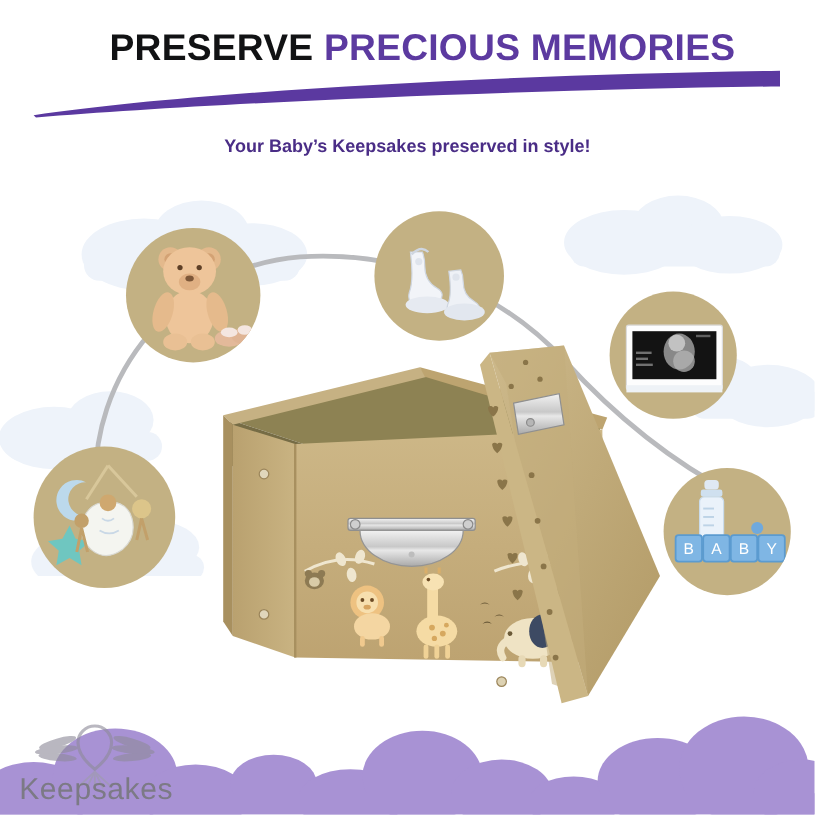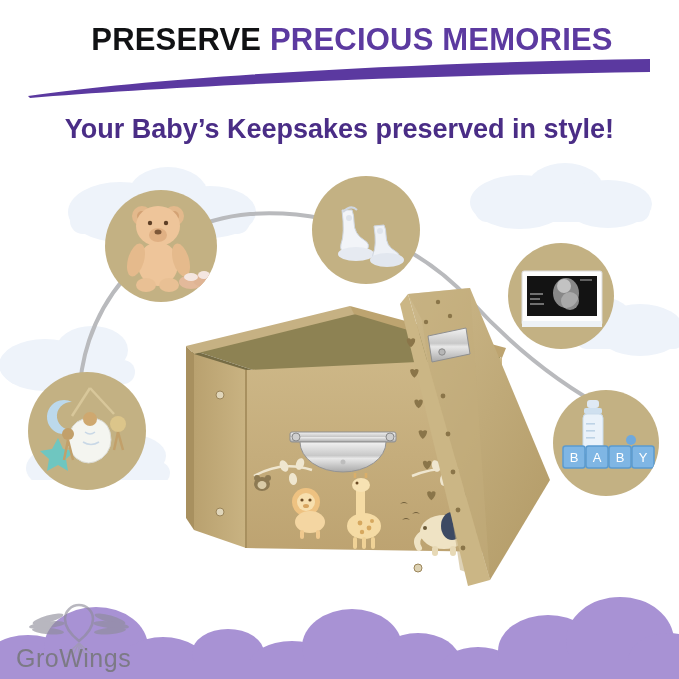--- a/index.html
+++ b/index.html
@@ -6,21 +6,21 @@
   body{font-family:"Liberation Sans",sans-serif;}
   #stage{position:relative;width:679px;height:679px;overflow:hidden;background:#ffffff;}
 
   
   .headline{position:absolute;top:22px;left:0;width:679px;text-align:center;
     font-size:31px;font-weight:bold;letter-spacing:.2px;white-space:nowrap;}
   .headline .w1{color:#111214;margin-left:25px;}
   .headline .w2{color:#5c3aa0;text-align:right;}
   .swoosh{position:absolute;left:24px;top:56px;width:630px;height:44px;}
   .subhead{position:absolute;top:114px;left:0;width:679px;text-align:center;
-    font-size:27px;font-weight:bold;color:#4a2d86;white-space:nowrap;}
+    font-size:15px;font-weight:bold;color:#4a2d86;white-space:nowrap;}
 
   
   .bgclouds{position:absolute;left:0;top:150px;width:679px;height:330px;}
   .botclouds{position:absolute;left:0;bottom:0;width:679px;height:110px;}
 
   
   .arc{position:absolute;left:0;top:150px;width:679px;height:340px;}
 
   
   .badge{position:absolute;border-radius:50%;background:#c3b183;overflow:hidden;
@@ -374,21 +374,21 @@
       <path d="M65 8 a14 14 0 0 1 14 14 q0 11 -14 22 q-14 -11 -14 -22 a14 14 0 0 1 14 -14 z" fill="none" stroke="#8e8c99" stroke-width="2.6"></path>
       <g stroke="#9e9cab" stroke-width="1.6">
         <path d="M65 46 L52 58"></path>
           <path d="M65 46 L58 60"></path>
           <path d="M65 46 L65 61"></path>
         <path d="M65 46 L72 60"></path>
           <path d="M65 46 L78 58"></path>
       </g>
     </g>
   </svg>
-  <div class="logo-text">GroWings</div>
+  <div class="logo-text">Keepsakes</div>
 
   <div class="headline">
     <span class="w1">PRESERVE</span>
     <span class="w2">PRECIOUS MEMORIES</span>
   </div>
 
   <svg class="swoosh" viewBox="0 0 630 44">
     <path d="M4 40 C 140 20 400 6 626 3 L 626 16 C 400 19 150 30 6 42 Z" fill="#5b39a0"></path>
   </svg>
 

